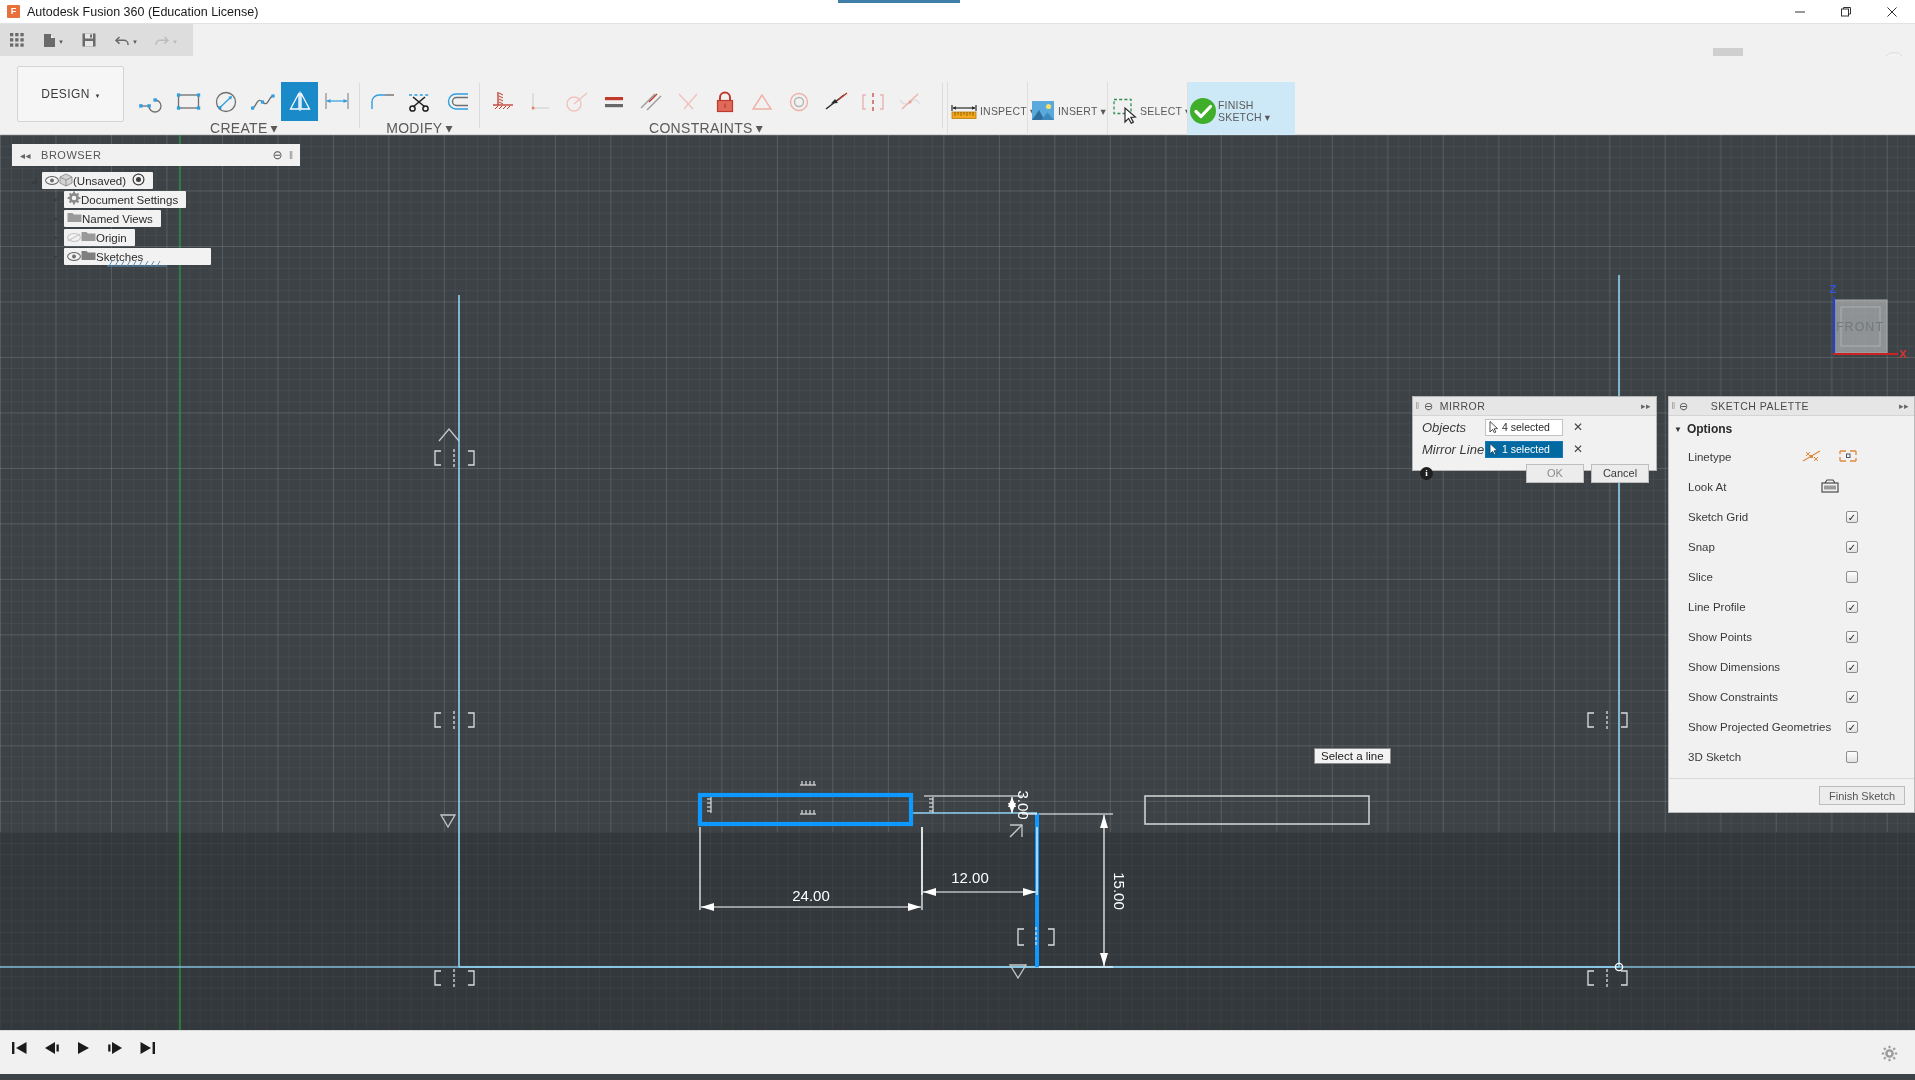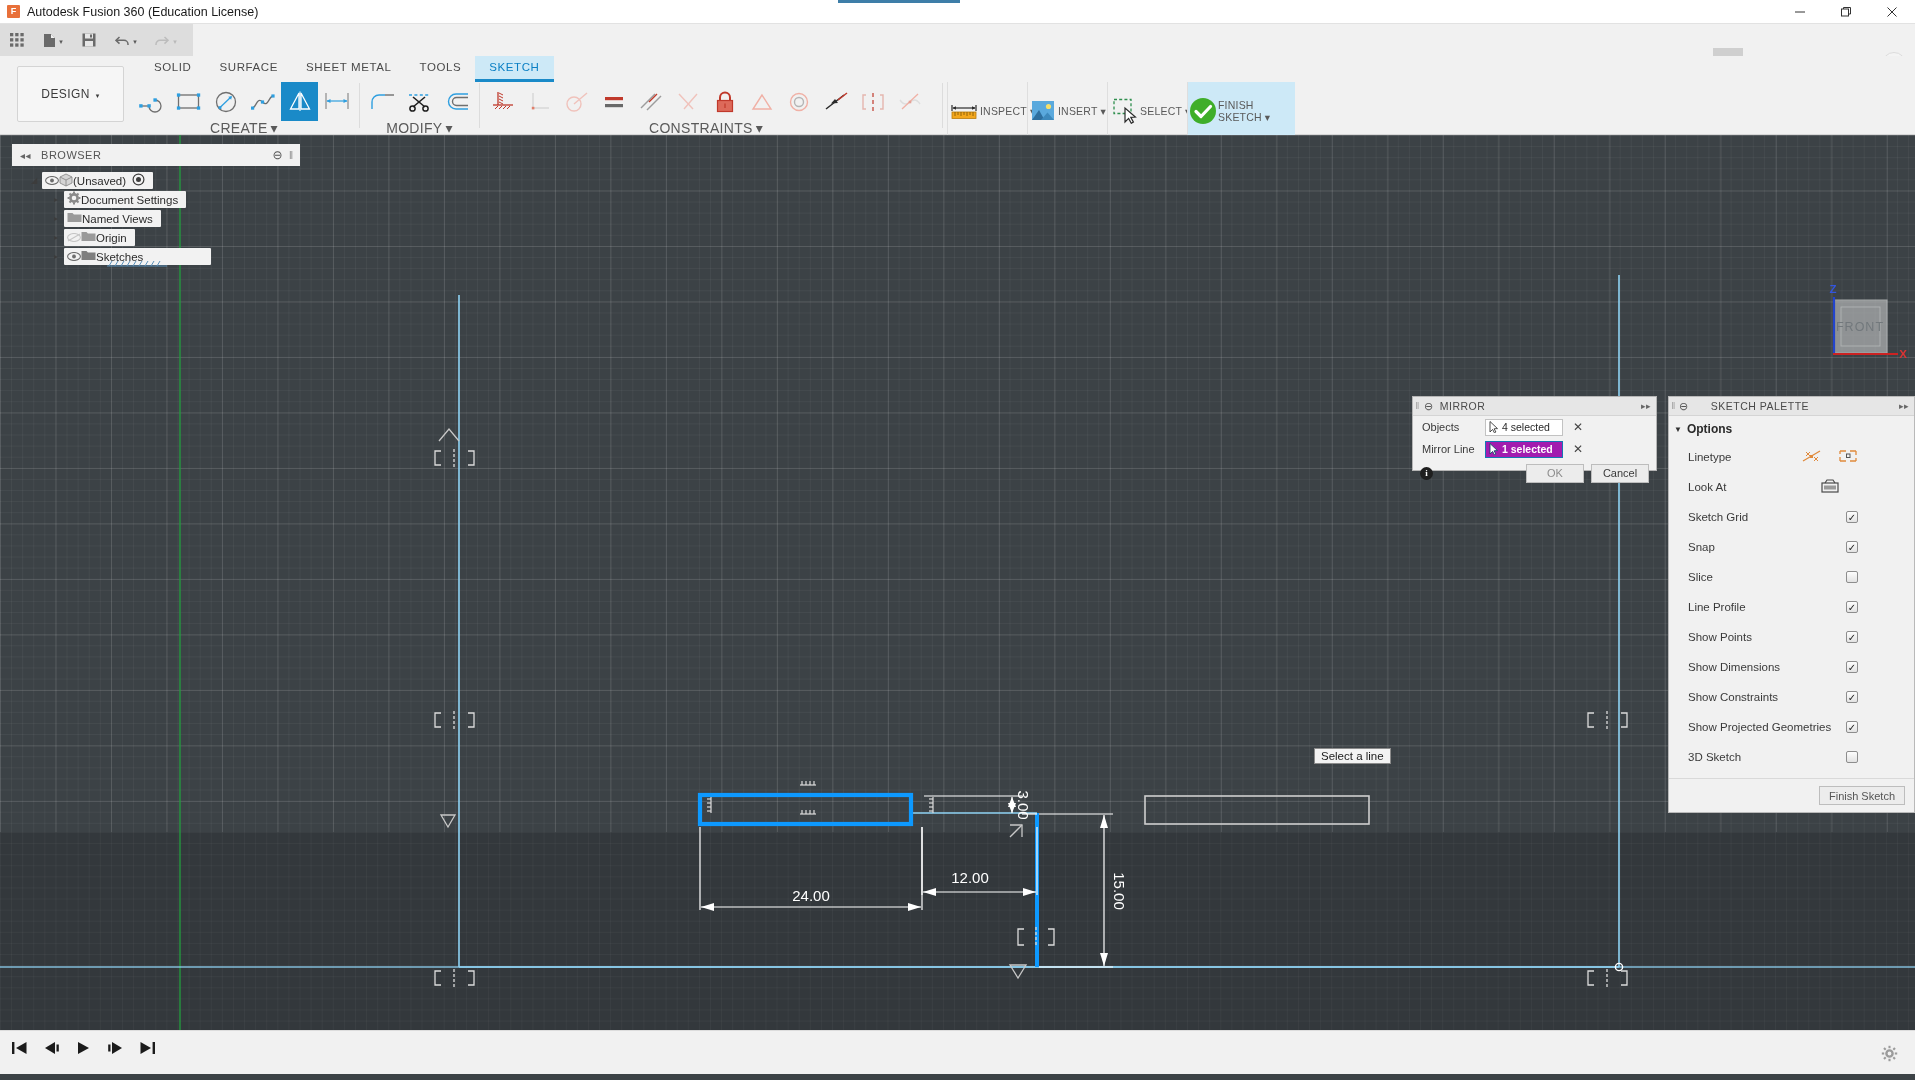--- a/index.html
+++ b/index.html
@@ -187,27 +187,27 @@
   .mirror .mhdr {
     height: 19px; background: #e6e6e6; display: flex; align-items: center;
     font-size: 10.5px; color: #4a4a4a; letter-spacing: .5px;
     border-bottom: 1px solid #d4d4d4;
   }
   .mirror .mgrip { width: 9px; text-align: center; color: #999; font-size: 9px; }
   .mirror .mmin { margin-left: 2px; color: #555; font-size: 11px; }
   .mirror .mttl { margin-left: 6px; }
   .mirror .mexp { margin-left: auto; margin-right: 5px; color: #666; font-size: 9px; }
   .mrow { display: flex; align-items: center; height: 22px; padding-left: 9px; }
-  .mrow .lbl { width: 63px; font-size: 11px; color: #3a3a3a; }
+  .mrow .lbl { width: 63px; font-size: 13px; color: #3a3a3a; font-style: italic; }
   .mfield {
     width: 78px; height: 17px; background: #fff; border: 1px solid #c2c2c2;
     display: flex; align-items: center; gap: 3px; padding-left: 3px;
     font-size: 10.5px; color: #2a2a2a;
   }
-  .mfield.on { background: #a21caf; border-color: #1577b3; color: #fff; font-weight: bold; }
+  .mfield.on { background: #0369a1; border-color: #1577b3; color: #fff; }
   .mx { margin-left: 10px; color: #444; font-size: 12px; }
   .mfoot { display: flex; align-items: center; height: 26px; padding: 0 7px; }
   .minfo { width: 13px; height: 13px; border-radius: 50%; background: #1f1f1f; color:#fff;
            font-size: 9px; display:flex; align-items:center; justify-content:center;
            font-family: "Liberation Serif", serif; font-weight: bold;}
   .mbtn {
     height: 19px; min-width: 58px; border: 1px solid #bdbdbd; background: #ececec;
     font-size: 11px; color: #8c8c8c; display: flex; align-items: center; justify-content: center;
     margin-left: 7px;
   }
@@ -392,27 +392,20 @@
     </div>
   </div>
 
   <div class="ribbon">
 
     <div class="designbtn">
       <span>DESIGN</span>
       <span class="caret" style="margin-left:6px">▾</span>
     </div>
 
-    <div class="tabstrip">
-      <div class="rtab">SOLID</div>
-      <div class="rtab">SURFACE</div>
-      <div class="rtab">SHEET METAL</div>
-      <div class="rtab">TOOLS</div>
-      <div class="rtab active">SKETCH</div>
-    </div>
 
     <div class="toolgroups">
 
       <div class="tgroup">
         <div class="trow">
           <div class="tbtn">
             <svg width="27" height="23" viewBox="0 0 27 23">
               <path d="M3 16 H11" stroke="#6f6f6f" stroke-width="1.3" fill="none"></path>
               <path d="M11 16 a6 6 0 1 0 6 -6" stroke="#6f6f6f" stroke-width="1.3" fill="none"></path>
               <rect x="1.2" y="14.2" width="3.4" height="3.4" fill="#2e9fe0"></rect>

